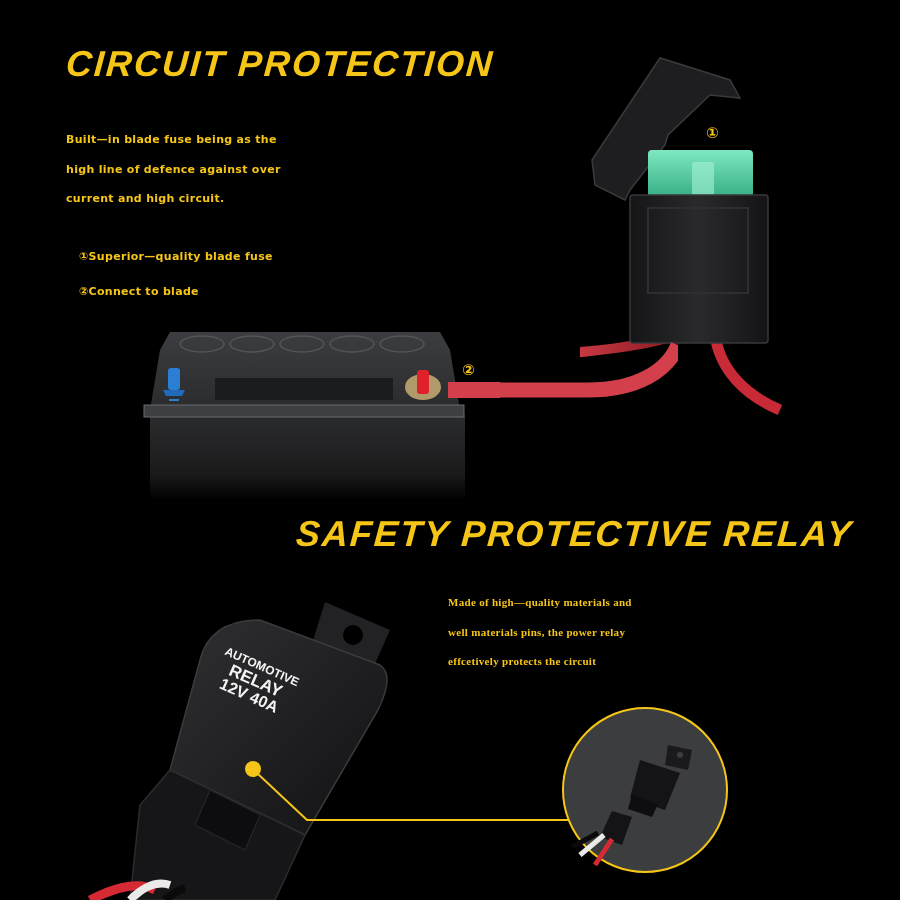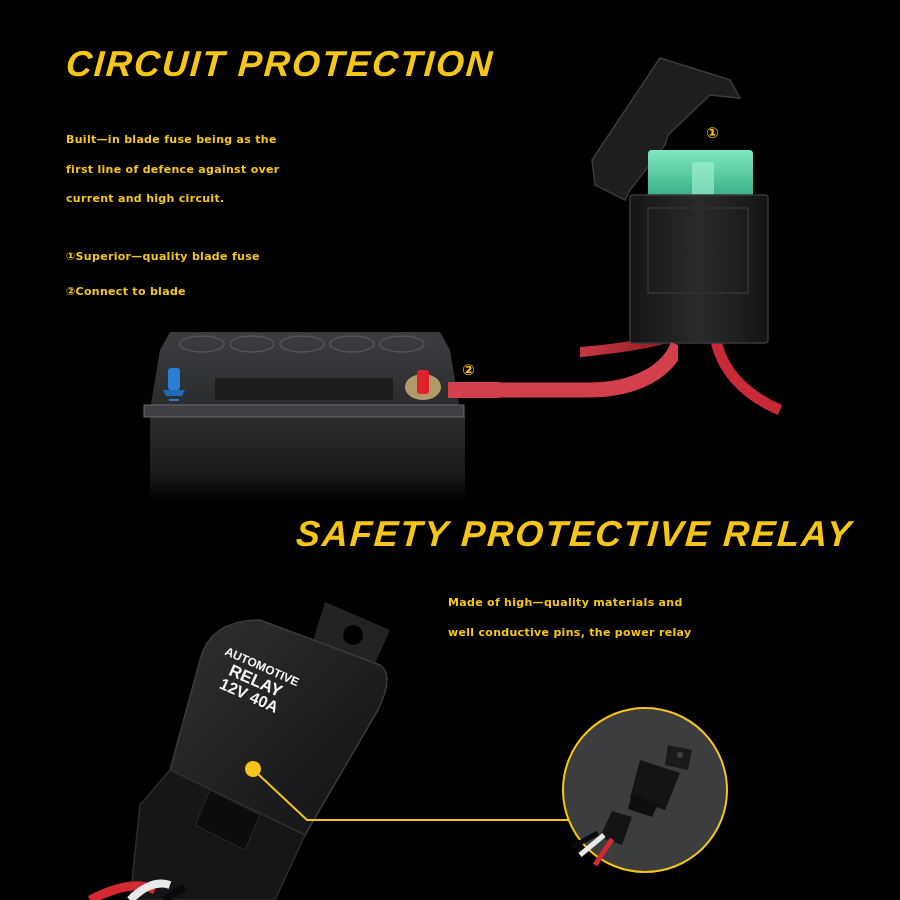--- a/index.html
+++ b/index.html
@@ -9,33 +9,33 @@
     color: #f5c518; font-family: "Liberation Sans", sans-serif; font-weight: bold; font-style: italic;
     letter-spacing: 2px; white-space: nowrap; transform: skewX(-4deg);
   }
   .h1 { left: 66px; top: 43px; font-size: 36px; }
   .h2 { left: 296px; top: 513px; font-size: 36px; }
   .body-text {
     color: #f5c518; font-family: "DejaVu Sans", sans-serif; font-weight: bold; font-size: 11px;
     line-height: 29.5px; white-space: nowrap; letter-spacing: 0.3px;
   }
   .p1 { left: 66px; top: 125px; }
-  .list1 { left: 66px; top: 239px; line-height: 35px; }
-  .p2 { left: 448px; top: 588px; }
+  .list1 { left: 79px; top: 239px; line-height: 35px; }
+  .p2 { left: 448px; top: 588px; font-family: Liberation Serif, serif; }
   .callout { color: #f5c518; font-size: 15px; font-weight: bold; font-family: "DejaVu Sans", sans-serif; }
   .relay-label { color: #f4f4f4; font-family: "Liberation Sans", sans-serif; font-weight: bold; text-align: center; line-height: 1.05; }
 </style>
 </head>
 <body>
 
 <div class="abs heading h1">CIRCUIT PROTECTION</div>
 
 <div class="abs body-text p1">
   <div>Built—in blade fuse being as the</div>
-  <div>first line of defence against over</div>
+  <div>high line of defence against over</div>
   <div>current and high circuit.</div>
 </div>
 
 <div class="abs body-text list1">
   <div>①Superior—quality blade fuse</div>
   <div>②Connect to blade</div>
 </div>
 
 <svg class="abs" style="left:580px;top:50px" width="220" height="370" viewBox="0 0 220 370">
   <defs>
@@ -105,21 +105,22 @@
 
 <svg class="abs" style="left:498px;top:340px" width="180" height="70" viewBox="0 0 180 70">
   <path d="M0 50 L 90 50 C 140 50, 170 30, 180 5" stroke="#d3404c" stroke-width="15" fill="none"></path>
 </svg>
 <div class="abs callout" style="left:462px;top:361px">②</div>
 
 <div class="abs heading h2">SAFETY PROTECTIVE RELAY</div>
 
 <div class="abs body-text p2">
   <div>Made of high—quality materials and</div>
-  <div>well conductive pins, the power relay</div>
+  <div>well materials pins, the power relay</div>
+  <div>effcetively protects the circuit</div>
 </div>
 
 <svg class="abs" style="left:60px;top:590px" width="340" height="310" viewBox="0 0 340 310">
   <defs>
     <linearGradient id="relG" x1="0" x2="1" y1="0" y2="1">
       <stop offset="0" stop-color="#303033"></stop>
         <stop offset="1" stop-color="#111113"></stop>
     </linearGradient>
   </defs>
 

